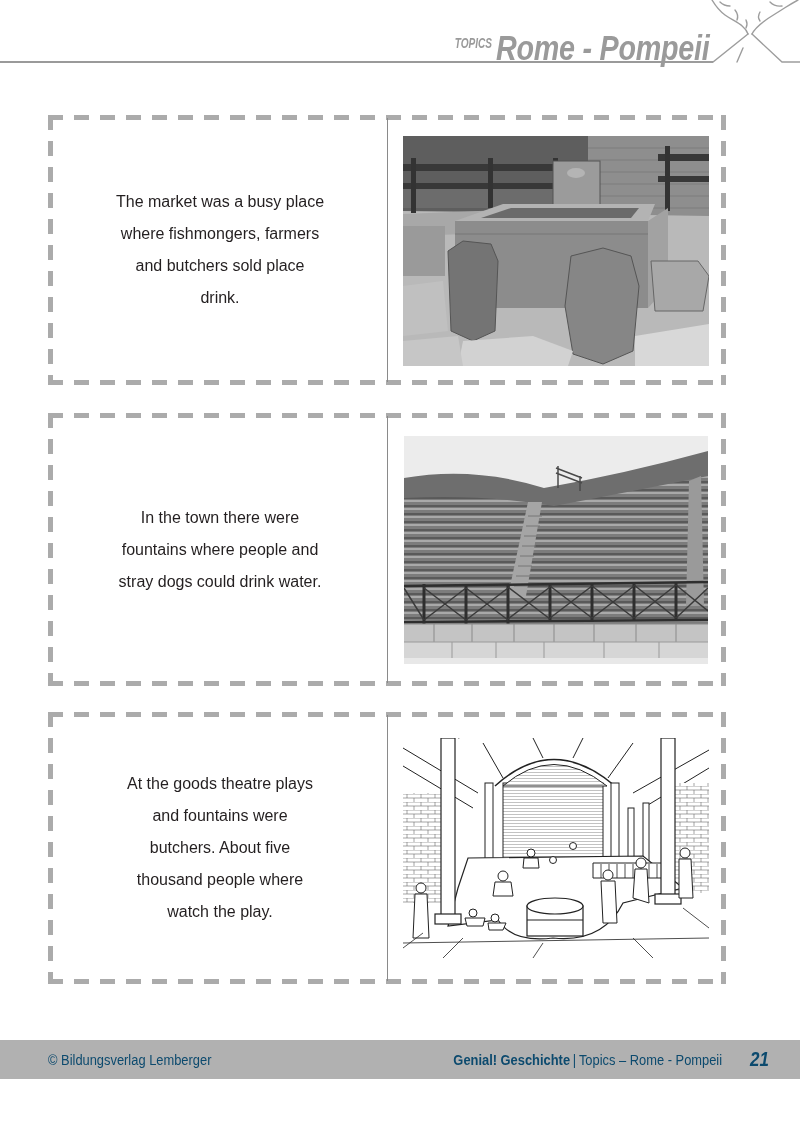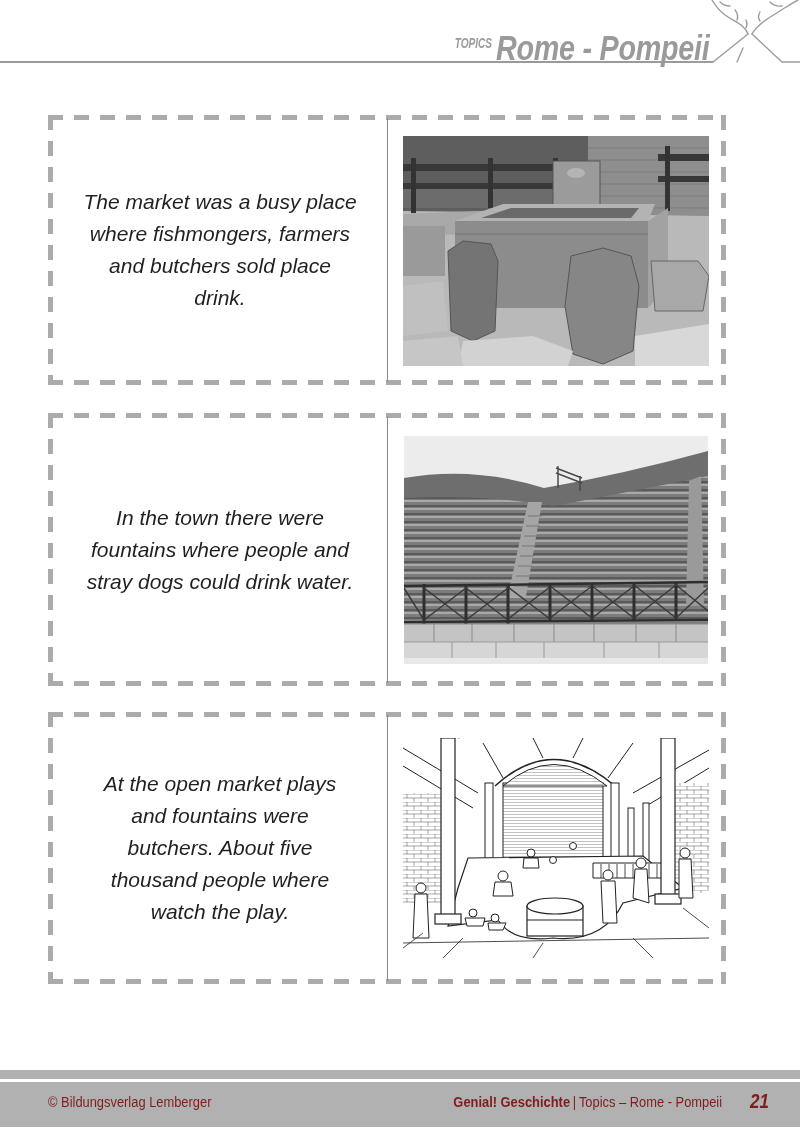--- a/index.html
+++ b/index.html
@@ -19,28 +19,28 @@
           font-weight:bold;font-style:italic;color:var(--accent);transform:scaleX(0.72);transform-origin:right center;white-space:nowrap;}
   .title{position:absolute;top:30px;left:496px;font-size:35px;line-height:35px;font-weight:bold;font-style:italic;
          color:var(--accent);transform:scaleX(0.82);transform-origin:left center;white-space:nowrap;letter-spacing:-0.3px;}
   .volcano{position:absolute;left:690px;top:0;width:110px;height:75px;}
 
   
   .card{position:absolute;left:48px;width:678px;}
   .card-border{position:absolute;left:0;top:0;width:100%;height:100%;overflow:visible;}
   .divider{position:absolute;left:339px;top:3px;bottom:3px;width:1px;background:var(--divider);}
   .text-panel{position:absolute;left:5px;top:0;width:334px;height:100%;display:flex;align-items:center;justify-content:center;}
-  .card-text{text-align:center;font-size:21px;line-height:32px;color:var(--text);font-style:italic;}
+  .card-text{text-align:center;font-size:16px;line-height:32px;color:var(--text);}
   .card-text span{display:block;white-space:nowrap;}
   .picture{position:absolute;overflow:hidden;}
   .picture svg{display:block;width:100%;height:100%;}
 
   
   .footer-top{position:absolute;left:0;top:1070px;width:800px;height:9px;background:var(--footer-bg);}
-  .footer{position:absolute;left:0;top:1082px;width:800px;height:45px;background:var(--footer-bg);color:#7f1d1d;}
+  .footer{position:absolute;left:0;top:1040px;width:800px;height:39px;background:var(--footer-bg);color:#0c4a6e;}
   .footer .copyright{position:absolute;left:48px;top:13px;font-size:14px;line-height:14px;transform:scaleX(0.92);transform-origin:left center;white-space:nowrap;}
   .footer .right-group{position:absolute;right:78px;top:13px;font-size:14px;line-height:14px;white-space:nowrap;transform:scaleX(0.92);transform-origin:right center;}
   .footer .series{font-weight:bold;}
   .footer .sep{margin:0 3px;}
   .footer .page{position:absolute;left:750px;top:9px;font-size:20px;line-height:20px;font-weight:bold;font-style:italic;transform:scaleX(0.85);transform-origin:left center;}
 </style>
 </head>
 <body>
 
 <div>
@@ -226,21 +226,21 @@
     <g stroke="#ababab" stroke-width="5" stroke-dasharray="15 11" fill="none">
       <line x1="0" y1="2.5" x2="678" y2="2.5"></line>
       <line x1="2.5" y1="0" x2="2.5" y2="272"></line>
       <line x1="0" y1="269.5" x2="678" y2="269.5"></line>
       <line x1="675.5" y1="0" x2="675.5" y2="272"></line>
     </g>
   </svg>
   <div class="divider"></div>
   <div class="text-panel">
     <p class="card-text">
-      <span>At the open market plays</span>
+      <span>At the goods theatre plays</span>
       <span>and fountains were</span>
       <span>butchers. About five</span>
       <span>thousand people where</span>
       <span>watch the play.</span>
     </p>
   </div>
   <div class="picture" style="left:355px;top:26px;width:306px;height:220px;" aria-label="roman-bath-illustration">
     <svg viewBox="0 0 306 220" preserveAspectRatio="none">
       <defs>
         <pattern id="bricks" patternUnits="userSpaceOnUse" width="14" height="8">

